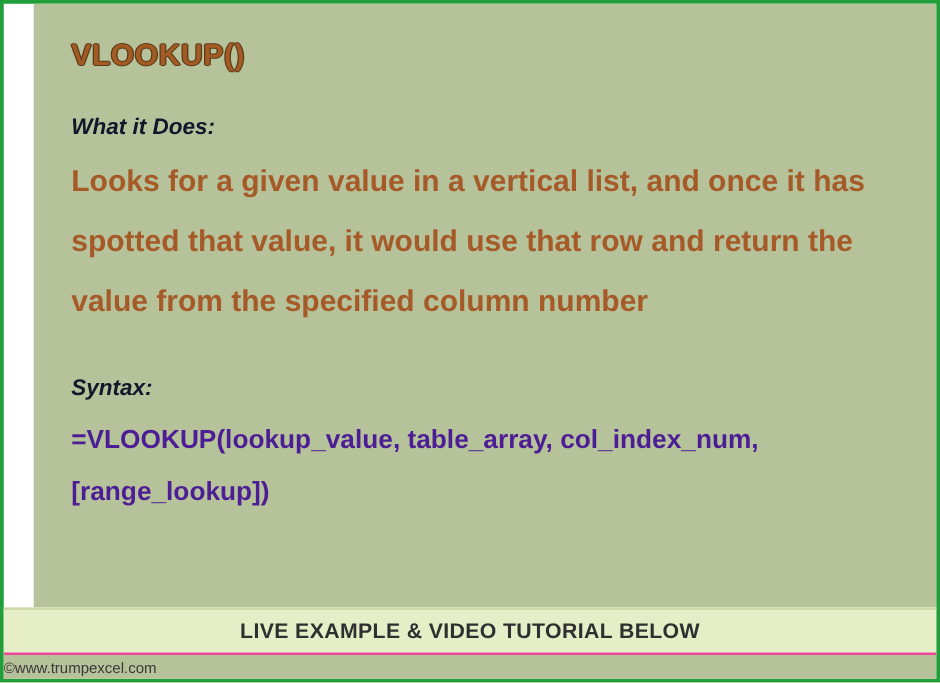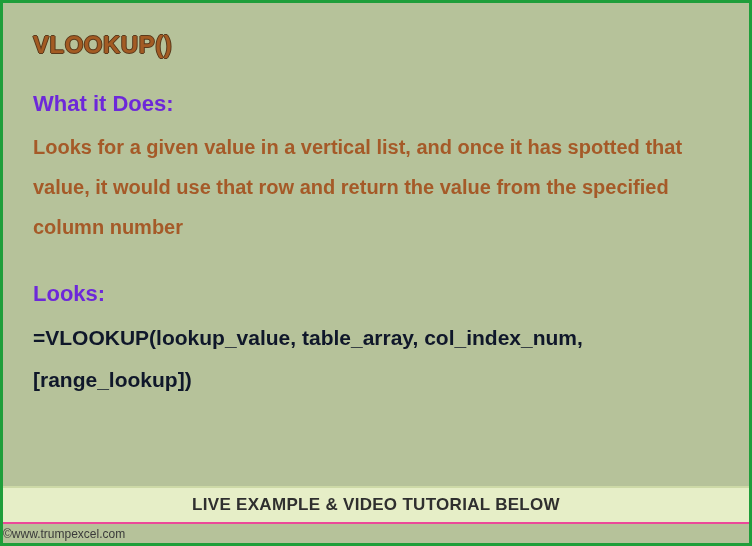--- a/index.html
+++ b/index.html
@@ -12,46 +12,48 @@
     width: 752px;
     height: 546px;
     border: 3px solid #1f9e3a;
     display: flex;
     flex-direction: column;
   }
   .content {
     flex: 1;
     background: #b6c29a;
     padding: 28px 30px 4px 30px;
+    margin-left: 24px;
   }
   .title {
     font-size: 24px;
     font-weight: 900;
     color: #a35b23;
     text-shadow: 1px 0 0 #5a3a1c, -1px 0 0 #5a3a1c, 0 1px 0 #5a3a1c, 0 -1px 0 #5a3a1c;
     letter-spacing: 0.5px;
     margin-bottom: 32px;
   }
   .label {
-    font-size: 22px;
+    font-size: 18px;
+    font-style: italic;
     font-weight: bold;
-    color: #6d28d9;
+    color: #0f172a;
     margin-bottom: 10px;
   }
   .desc {
-    font-size: 20px;
+    font-size: 24px;
     font-weight: bold;
     color: #a55a28;
     line-height: 2.0;
     margin-bottom: 34px;
   }
   .syntax {
     font-size: 21px;
     font-weight: bold;
-    color: #0f172a;
+    color: #4c1d95;
     line-height: 2.0;
   }
   .banner {
     background: #e6eec7;
     border-top: 2px solid #cdd9a7;
     border-bottom: 2px solid #ec4899;
     text-align: center;
     font-size: 17px;
     font-weight: bold;
     color: #2f2f2f;
@@ -66,18 +68,18 @@
   }
 </style>
 </head>
 <body>
 
 <div class="frame">
   <div class="content">
     <div class="title">VLOOKUP()</div>
     <div class="label">What it Does:</div>
     <div class="desc">Looks for a given value in a vertical list, and once it has spotted that value, it would use that row and return the value from the specified column number</div>
-    <div class="label">Looks:</div>
+    <div class="label">Syntax:</div>
     <div class="syntax">=VLOOKUP(lookup_value, table_array, col_index_num, [range_lookup])</div>
   </div>
   <div class="banner">LIVE EXAMPLE &amp; VIDEO TUTORIAL BELOW</div>
   <div class="footer">©www.trumpexcel.com</div>
 </div>
 
 </body></html>

